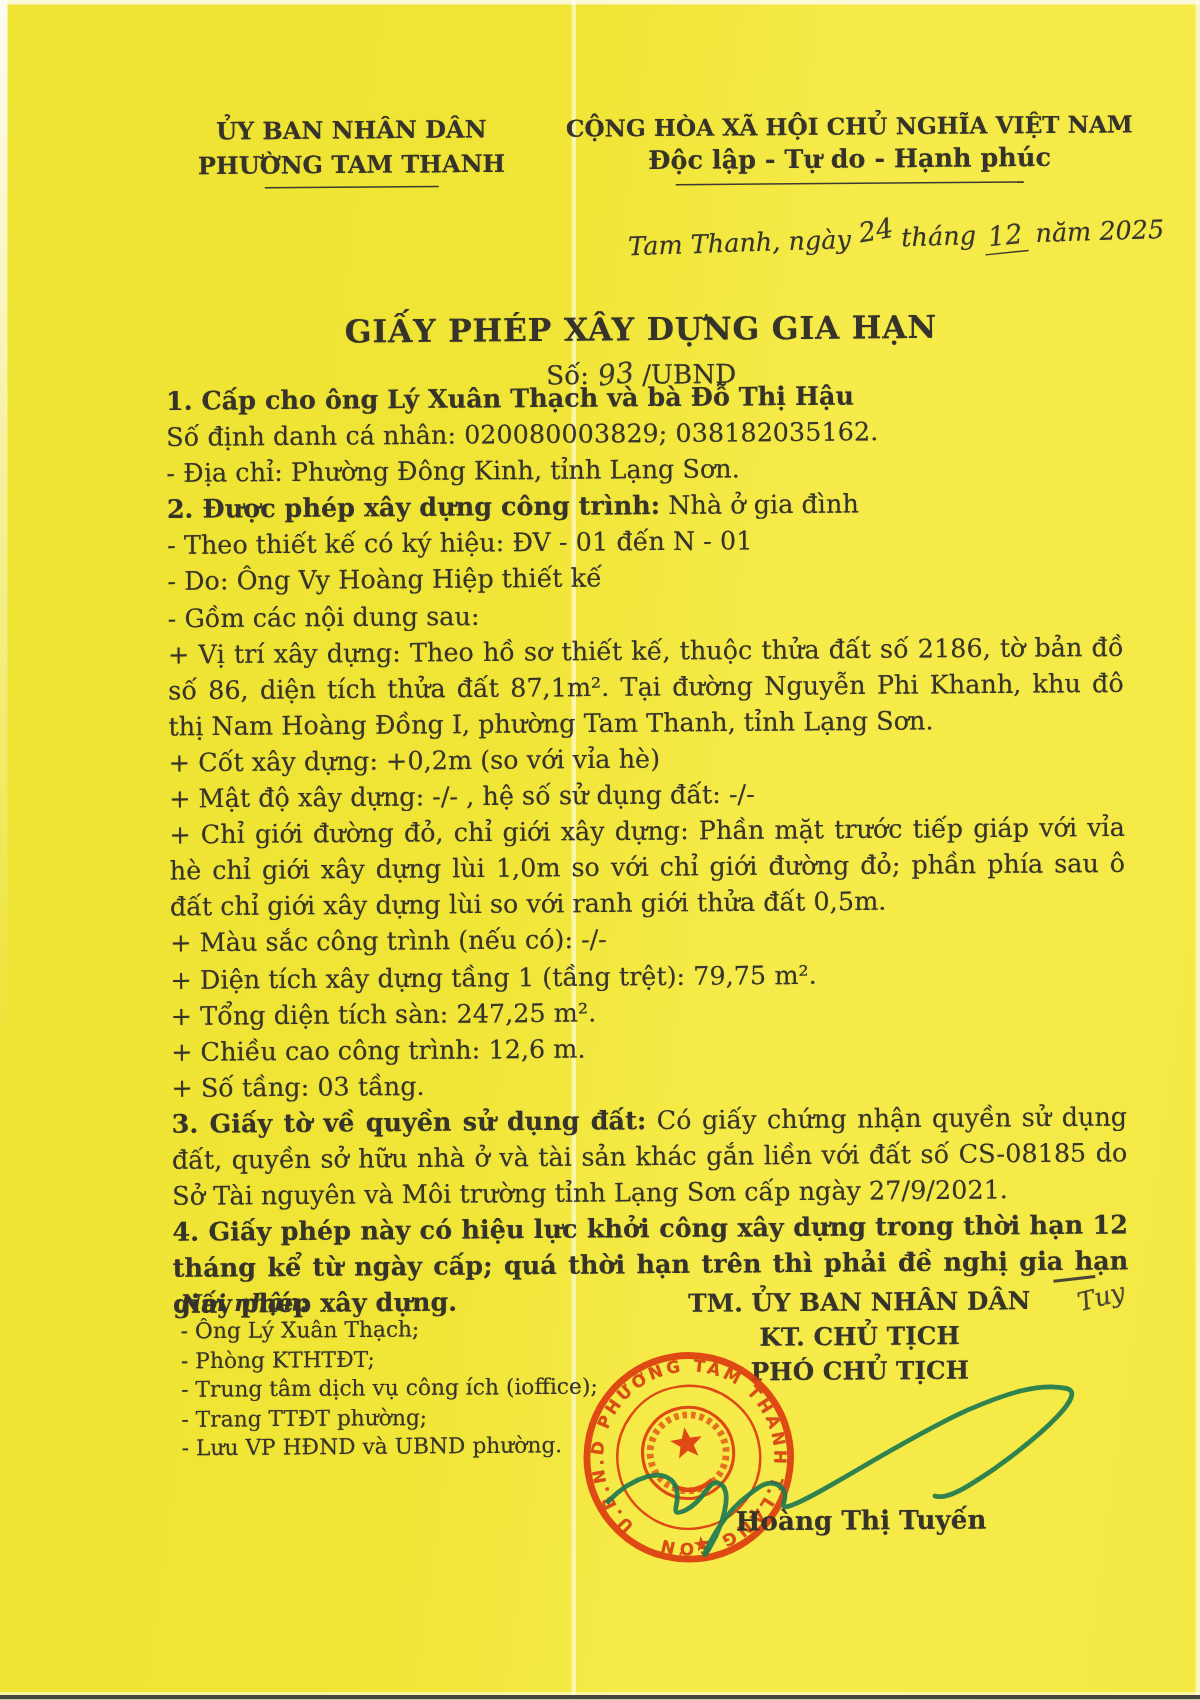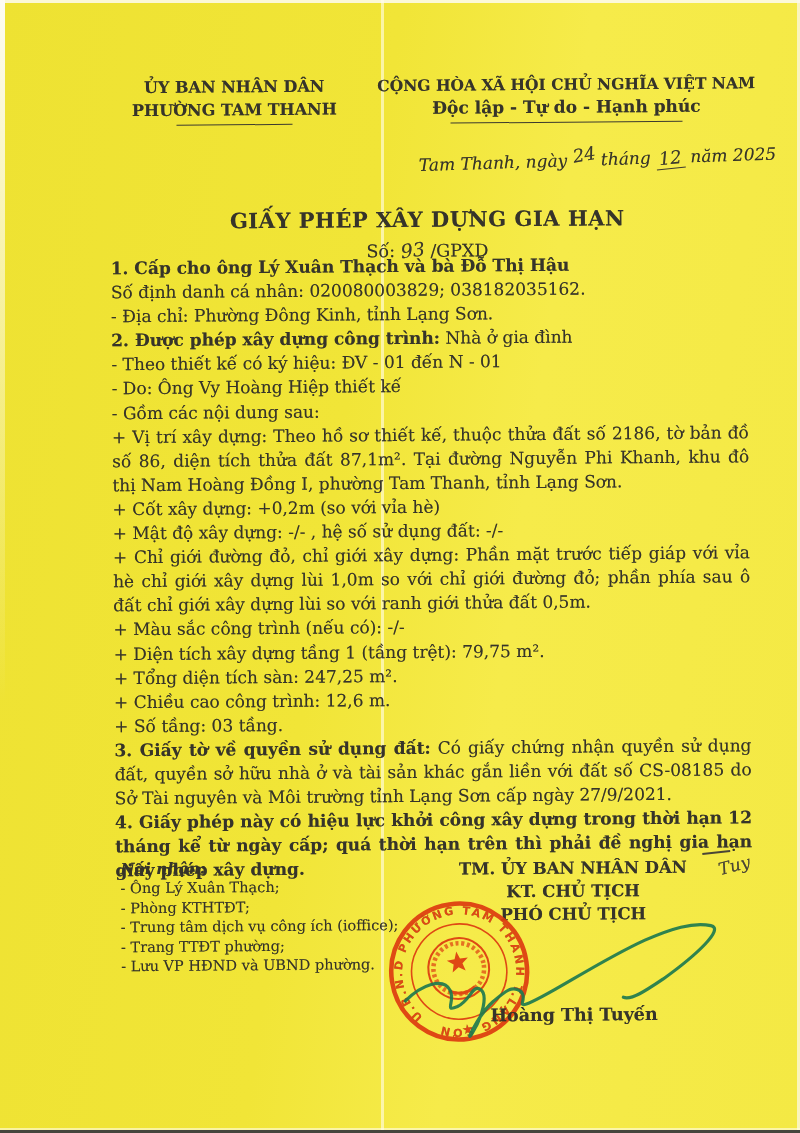--- a/index.html
+++ b/index.html
@@ -72,21 +72,21 @@
       <span>tháng</span>
       <span class="hand month">12</span>
       <span>năm 2025</span>
     </div>
 
     <div class="title">GIẤY PHÉP XÂY DỰNG GIA HẠN</div>
 
     <div class="docnum">
       <span>Số:</span>
       <span class="hand num">93</span>
-      <span>/GPXD</span>
+      <span>/UBND</span>
     </div>
 
     <div class="body">
       <p class="b">1. Cấp cho ông Lý Xuân Thạch và bà Đỗ Thị Hậu</p>
       <p>Số định danh cá nhân: 020080003829; 038182035162.</p>
       <p>- Địa chỉ: Phường Đông Kinh, tỉnh Lạng Sơn.</p>
 
       <p><span class="b">2. Được phép xây dựng công trình:</span><span> Nhà ở gia đình</span></p>
       <p>- Theo thiết kế có ký hiệu: ĐV - 01 đến N - 01</p>
       <p>- Do: Ông Vy Hoàng Hiệp thiết kế</p>

